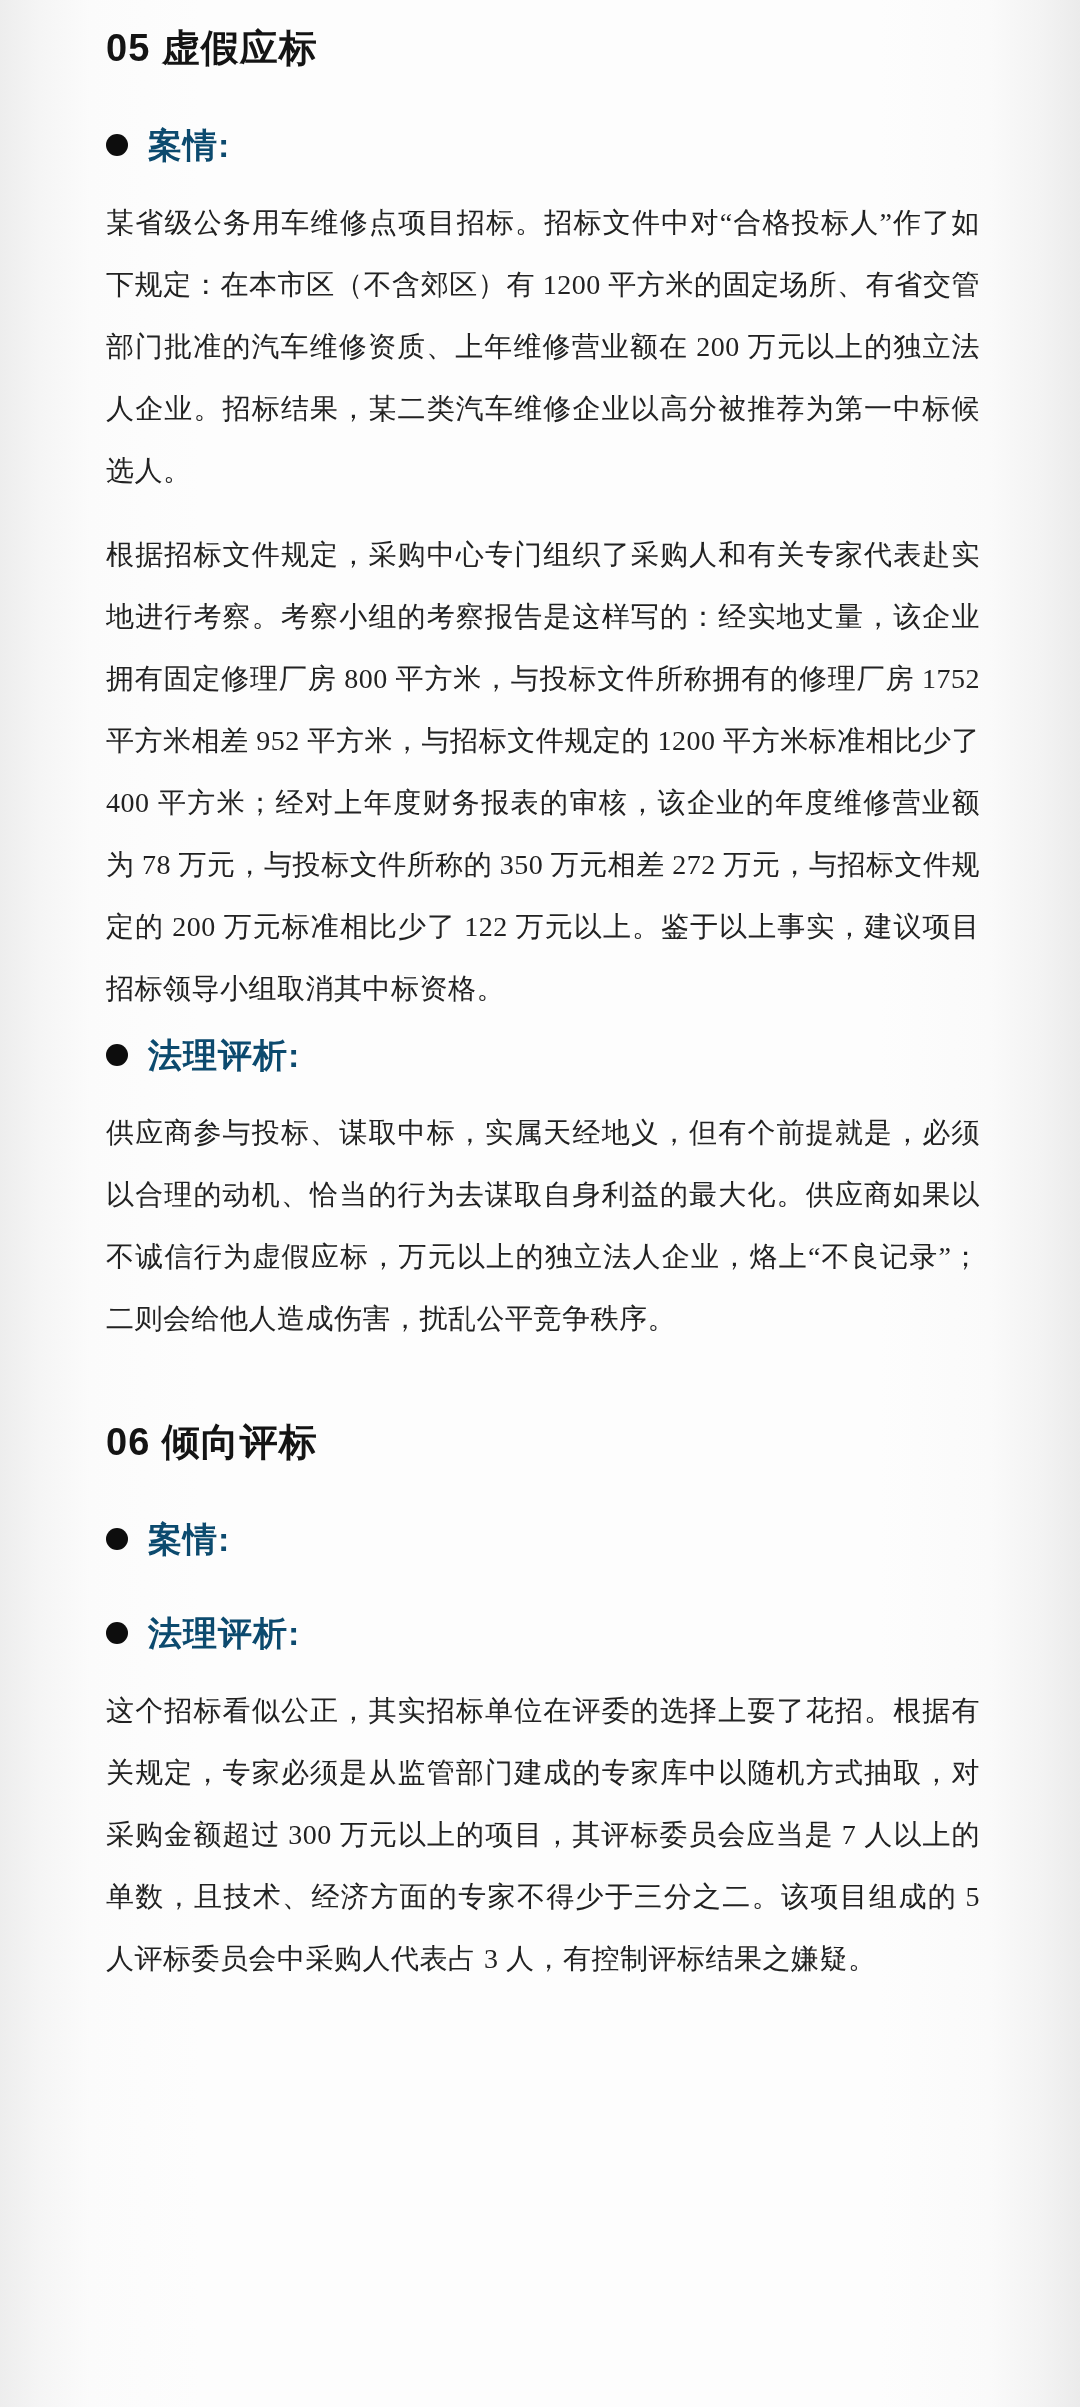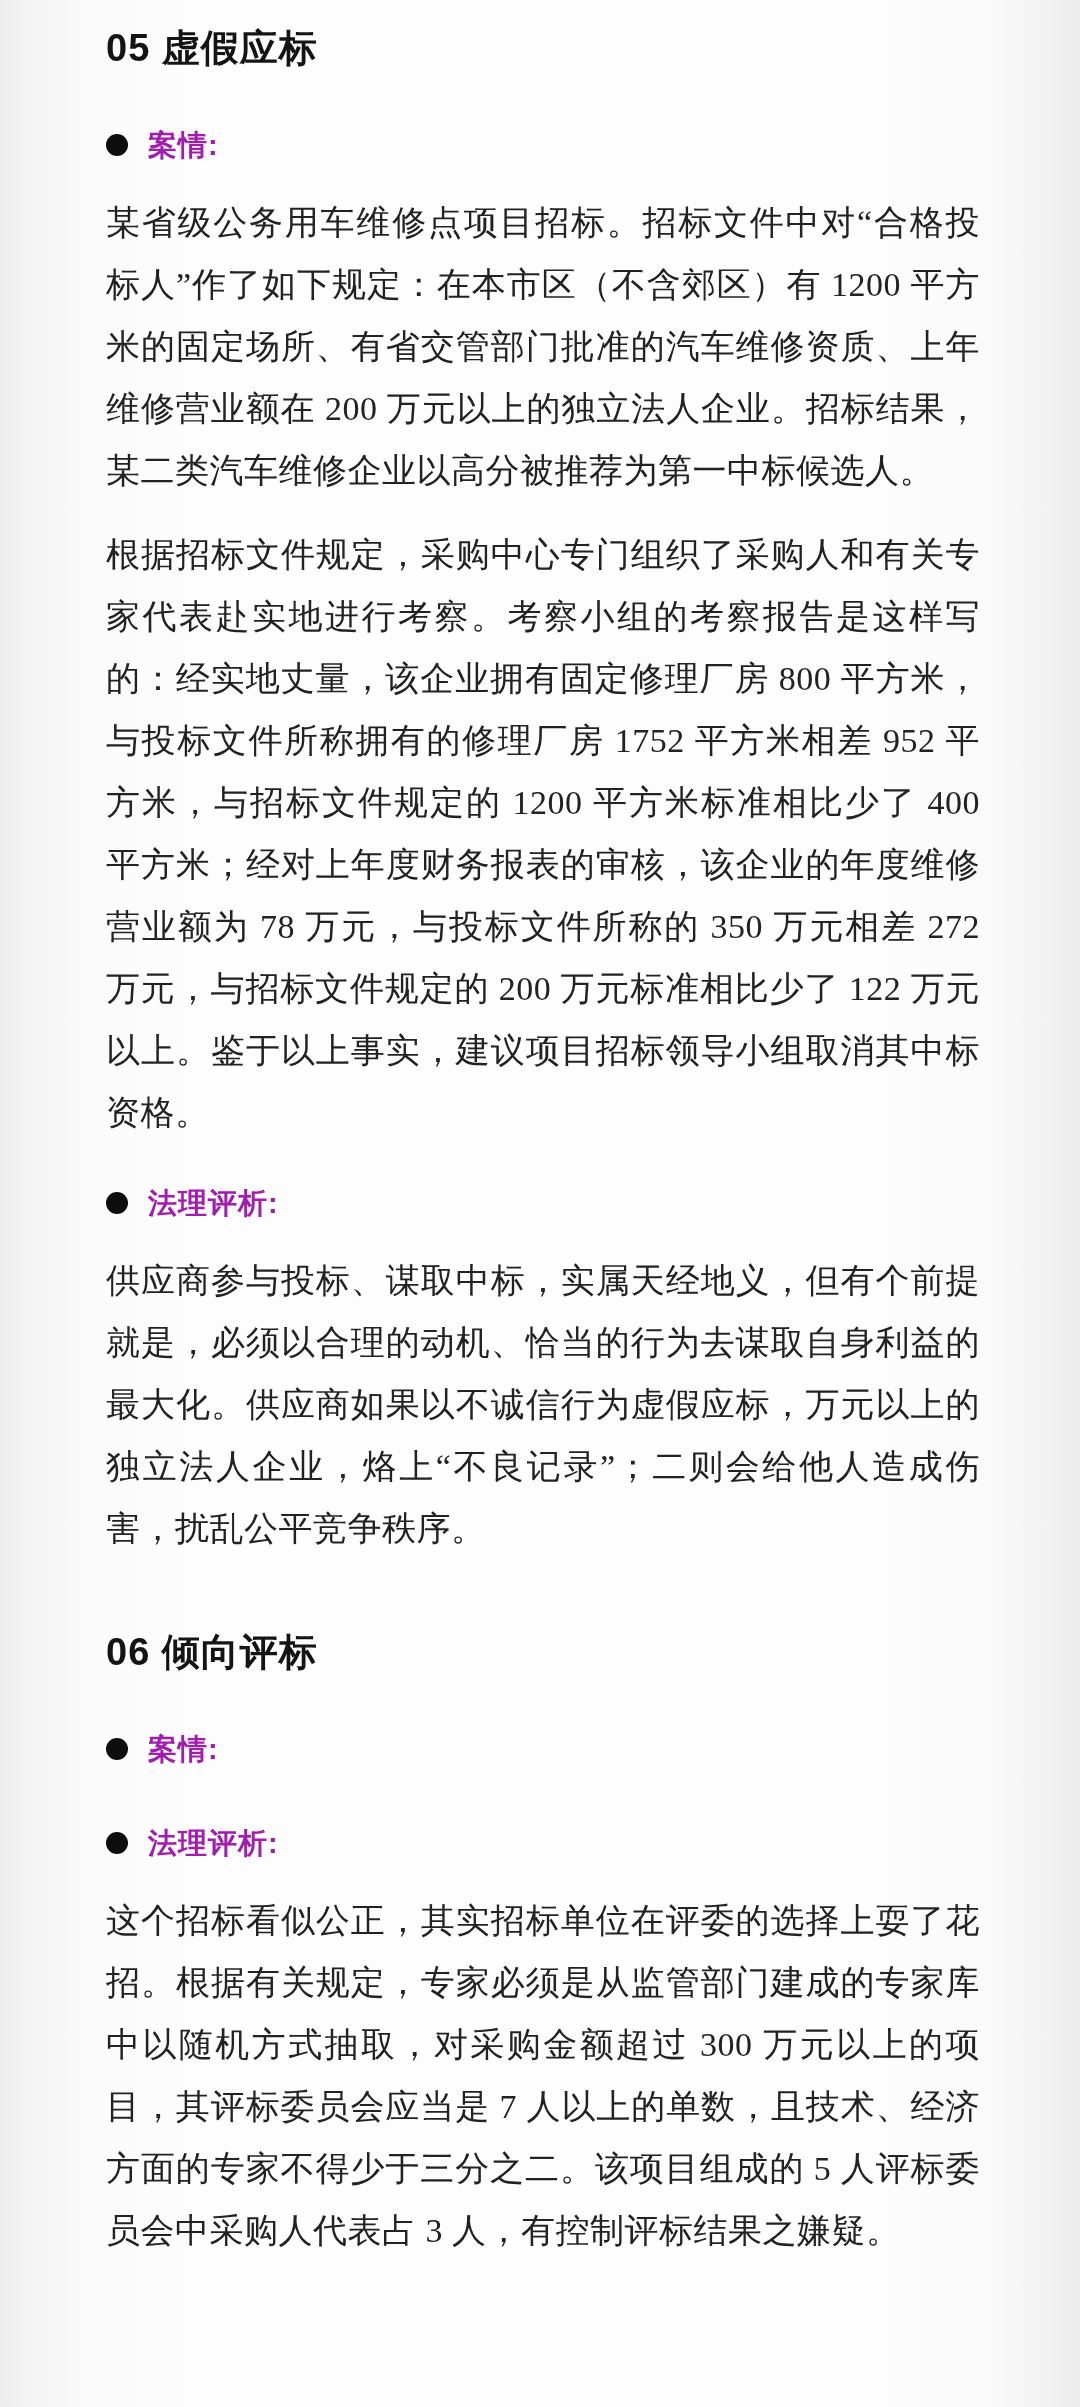--- a/index.html
+++ b/index.html
@@ -38,36 +38,36 @@
     width: 22px;
     height: 22px;
     border-radius: 50%;
     background: #0d0d0d;
     flex: 0 0 auto;
     margin-right: 20px;
   }
   .subhead .subhead-label {
     font-family: "Liberation Sans", "DejaVu Sans", sans-serif;
     font-weight: 700;
-    font-size: 29px;
+    font-size: 34px;
     line-height: 38px;
-    color: #a21caf;
+    color: #0c4a6e;
     letter-spacing: 1px;
   }
   p.body-para {
-    font-size: 34px;
+    font-size: 28px;
     line-height: 62px;
     text-align: justify;
     margin: 30px 0 0 0;
     color: #222222;
     letter-spacing: 0.5px;
   }
   p.body-para + p.body-para { margin-top: 22px; }
   .subhead + p.body-para { margin-top: 28px; }
-  p.body-para + .subhead { margin-top: 40px; }
+  p.body-para + .subhead { margin-top: 16px; }
 </style>
 </head>
 <body>
 
 <div class="content">
 
   <section class="section">
     <h1 class="section-title">05 虚假应标</h1>
 
     <div class="subhead">

